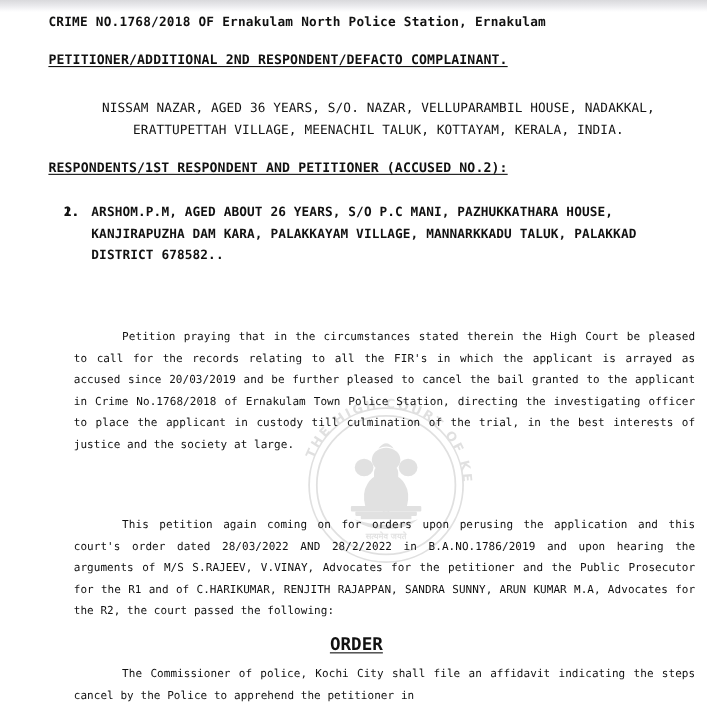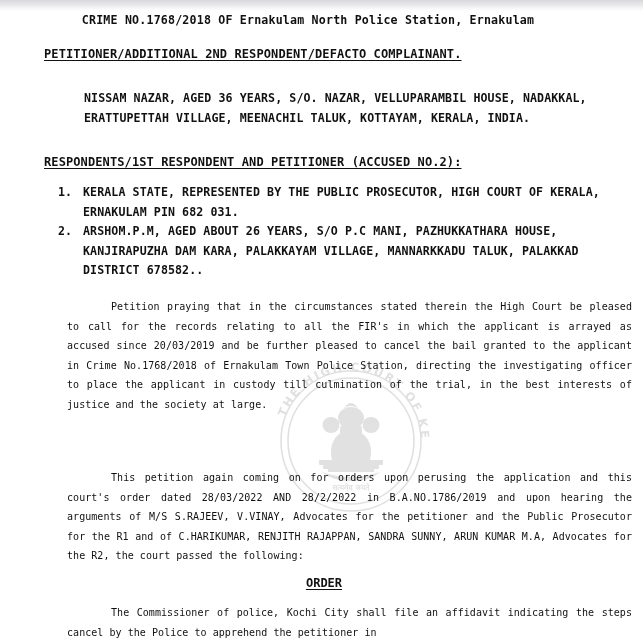--- a/index.html
+++ b/index.html
@@ -50,51 +50,51 @@
   
   .content {
     position: absolute;
     left: 0; top: 0;
     width: 643px;
     z-index: 2;
   }
 
   .doc-title {
     position: absolute;
-    left: 28px;
+    left: 44px;
     top: 13px;
     width: 560px;
-    text-align: center;
     font-size: 11.6px;
     font-weight: bold;
     letter-spacing: 0.2px;
     white-space: nowrap;
   }
 
   .section-head {
     position: absolute;
     left: 44px;
     font-size: 12px;
     font-weight: bold;
     text-decoration: underline;
     text-underline-offset: 2px;
     letter-spacing: 0.1px;
     white-space: nowrap;
   }
   .section-head.petitioner { top: 47px; }
-  .section-head.respondents { top: 155px; }
+  .section-head.respondents { top: 145px; }
 
   .party-block {
     position: absolute;
     left: 84px;
     width: 520px;
     font-size: 11.6px;
-    font-weight: bold;
+    font-weight: normal;
     line-height: 19.5px;
     letter-spacing: 0.1px;
+    text-align: center;
   }
   .party-block.petitioner-party { top: 89px; }
 
   .party-list {
     position: absolute;
     left: 58px;
     top: 183px;
     width: 550px;
     margin: 0;
     padding: 0;
@@ -131,21 +131,21 @@
   .body-para.para-prayer { top: 297px; }
   .body-para.para-hearing { top: 468px; }
   .body-para.para-order-body { top: 603px; }
 
   .order-head {
     position: absolute;
     left: 44px;
     top: 576px;
     width: 560px;
     text-align: center;
-    font-size: 12px;
+    font-size: 16px;
     font-weight: bold;
     text-decoration: underline;
     text-underline-offset: 2px;
   }
 </style>
 </head>
 <body>
 
 <div class="scan-band"></div>
 
@@ -195,21 +195,20 @@
 
     <div class="section-head petitioner">PETITIONER/ADDITIONAL 2ND RESPONDENT/DEFACTO COMPLAINANT.</div>
 
     <div class="party-block petitioner-party">NISSAM NAZAR, AGED 36 YEARS, S/O. NAZAR, VELLUPARAMBIL HOUSE, NADAKKAL, ERATTUPETTAH VILLAGE, MEENACHIL TALUK, KOTTAYAM, KERALA, INDIA.</div>
 
     <div class="section-head respondents">RESPONDENTS/1ST RESPONDENT AND PETITIONER (ACCUSED NO.2):</div>
 
     <ul class="party-list">
       <li>
         <span class="marker">1.</span>
-        <span>KERALA STATE, REPRESENTED BY THE PUBLIC PROSECUTOR, HIGH COURT OF KERALA, ERNAKULAM PIN 682 031.</span>
       </li>
       <li>
         <span class="marker">2.</span>
         <span>ARSHOM.P.M, AGED ABOUT 26 YEARS, S/O P.C MANI, PAZHUKKATHARA HOUSE, KANJIRAPUZHA DAM KARA, PALAKKAYAM VILLAGE, MANNARKKADU TALUK, PALAKKAD DISTRICT 678582..</span>
       </li>
     </ul>
 
     <div class="body-para para-prayer">Petition praying that in the circumstances stated therein the High Court be pleased to call for the records relating to all the FIR's in which the applicant is arrayed as accused since 20/03/2019 and be further pleased to cancel the bail granted to the applicant in Crime No.1768/2018 of Ernakulam Town Police Station, directing the investigating officer to place the applicant in custody till culmination of the trial, in the best interests of justice and the society at large.</div>
 
     <div class="body-para para-hearing">This petition again coming on for orders upon perusing the application and this court's order dated 28/03/2022 AND 28/2/2022 in B.A.NO.1786/2019 and upon hearing the arguments of M/S S.RAJEEV, V.VINAY, Advocates for the petitioner and the Public Prosecutor for the R1 and of C.HARIKUMAR, RENJITH RAJAPPAN, SANDRA SUNNY, ARUN KUMAR M.A, Advocates for the R2, the court passed the following:</div>

